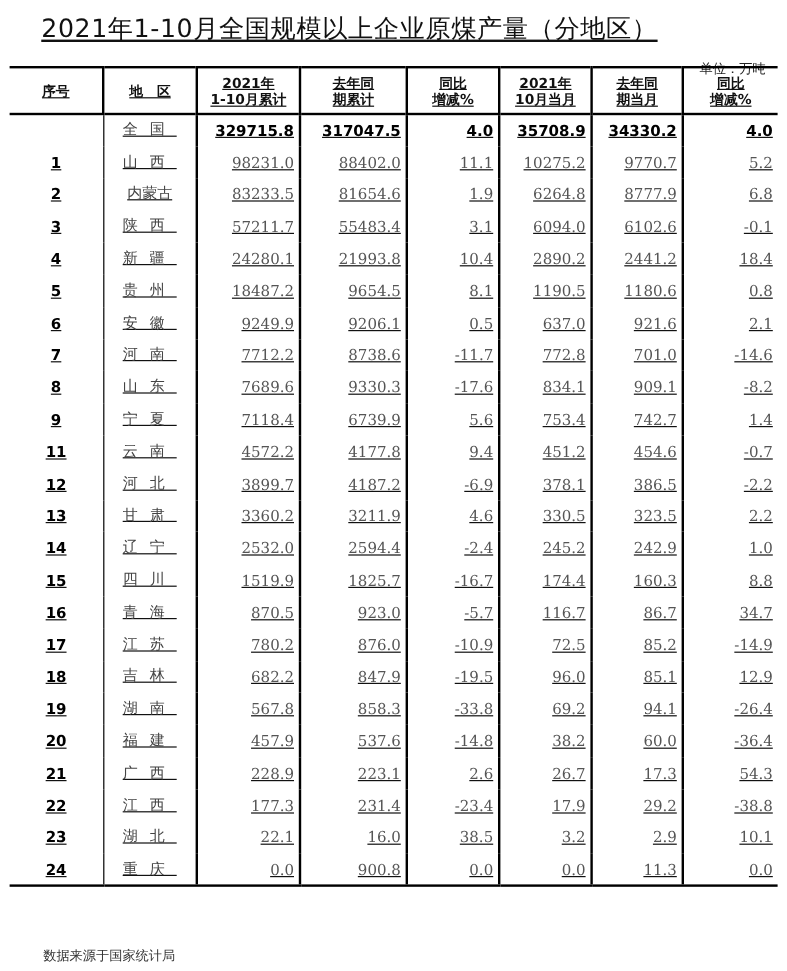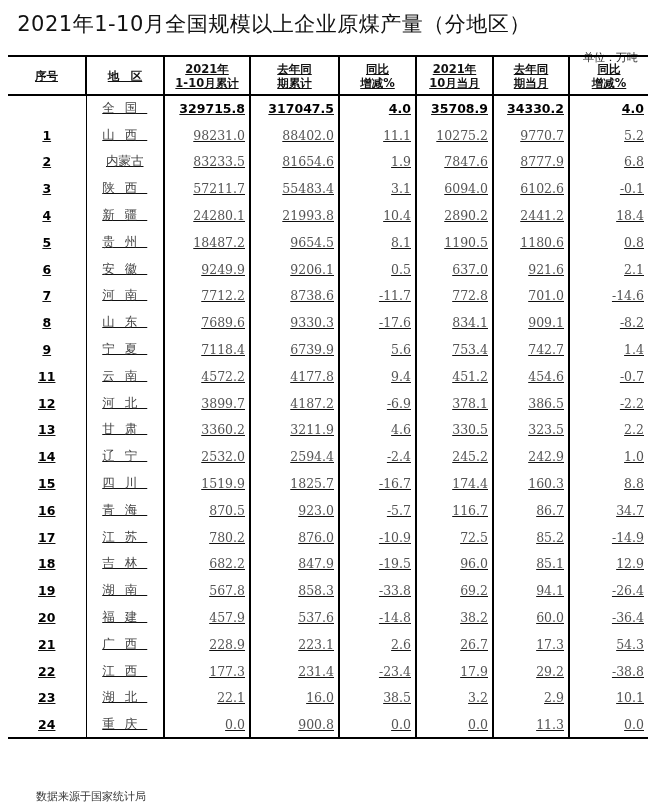--- a/index.html
+++ b/index.html
@@ -1,17 +1,17 @@
 <!DOCTYPE html>
 <html><head>
 <meta charset="utf-8">
 <style>
   html, body { margin:0; padding:0; background:#fff; }
   body { width:656px; height:809px; position:relative; overflow:hidden; font-family:"DejaVu Sans", sans-serif; color:#111; }
-  .title { position:absolute; left:0; top:10px; width:548px; text-align:center; font-size:21px; letter-spacing:0.5px; color:#111; }
+  .title { position:absolute; left:0; top:10px; width:548px; text-align:right; font-size:21px; letter-spacing:0.5px; color:#111;text-decoration:underline; }
   .unit { position:absolute; right:18px; top:50px; font-size:11px; color:#222;text-align:center; }
   table { position:absolute; left:8px; top:55px; width:640px; border-collapse:collapse; table-layout:fixed;text-decoration:underline; }
   col.c0{width:78px;} col.c1{width:78px;} col.c2{width:86px;} col.c3{width:89px;} col.c4{width:77px;} col.c5{width:77px;} col.c6{width:76px;} col.c7{width:79px;}
   thead tr { height:39px; }
   thead th { font-family:"DejaVu Sans", sans-serif; font-weight:bold; font-size:11.5px; line-height:14px; text-align:center; vertical-align:middle; padding:0; }
   thead { border-top:2.5px solid #000; border-bottom:2px solid #000; }
   tbody tr { height:26.8px; }
   tbody td { font-family:"DejaVu Serif", serif; font-size:12.5px; color:#555; text-align:right; padding:0 4px 0 0; vertical-align:middle; white-space:nowrap; }
   tbody tr:last-child td { border-bottom:2.5px solid #000; }
   td.idx { text-align:center; font-family:"DejaVu Sans", sans-serif; font-weight:bold; font-size:12.5px; color:#000; padding:0; }
@@ -71,21 +71,21 @@
         <td class="num bl">10275.2</td>
         <td class="num bl">9770.7</td>
         <td class="num bl">5.2</td>
       </tr>
       <tr>
         <td class="idx">2</td>
         <td class="region three bl1">内蒙古</td>
         <td class="num bl">83233.5</td>
         <td class="num bl">81654.6</td>
         <td class="num bl">1.9</td>
-        <td class="num bl">7847.6</td>
+        <td class="num bl">6264.8</td>
         <td class="num bl">8777.9</td>
         <td class="num bl">6.8</td>
       </tr>
       <tr>
         <td class="idx">3</td>
         <td class="region bl1">陕西</td>
         <td class="num bl">57211.7</td>
         <td class="num bl">55483.4</td>
         <td class="num bl">3.1</td>
         <td class="num bl">6094.0</td>

